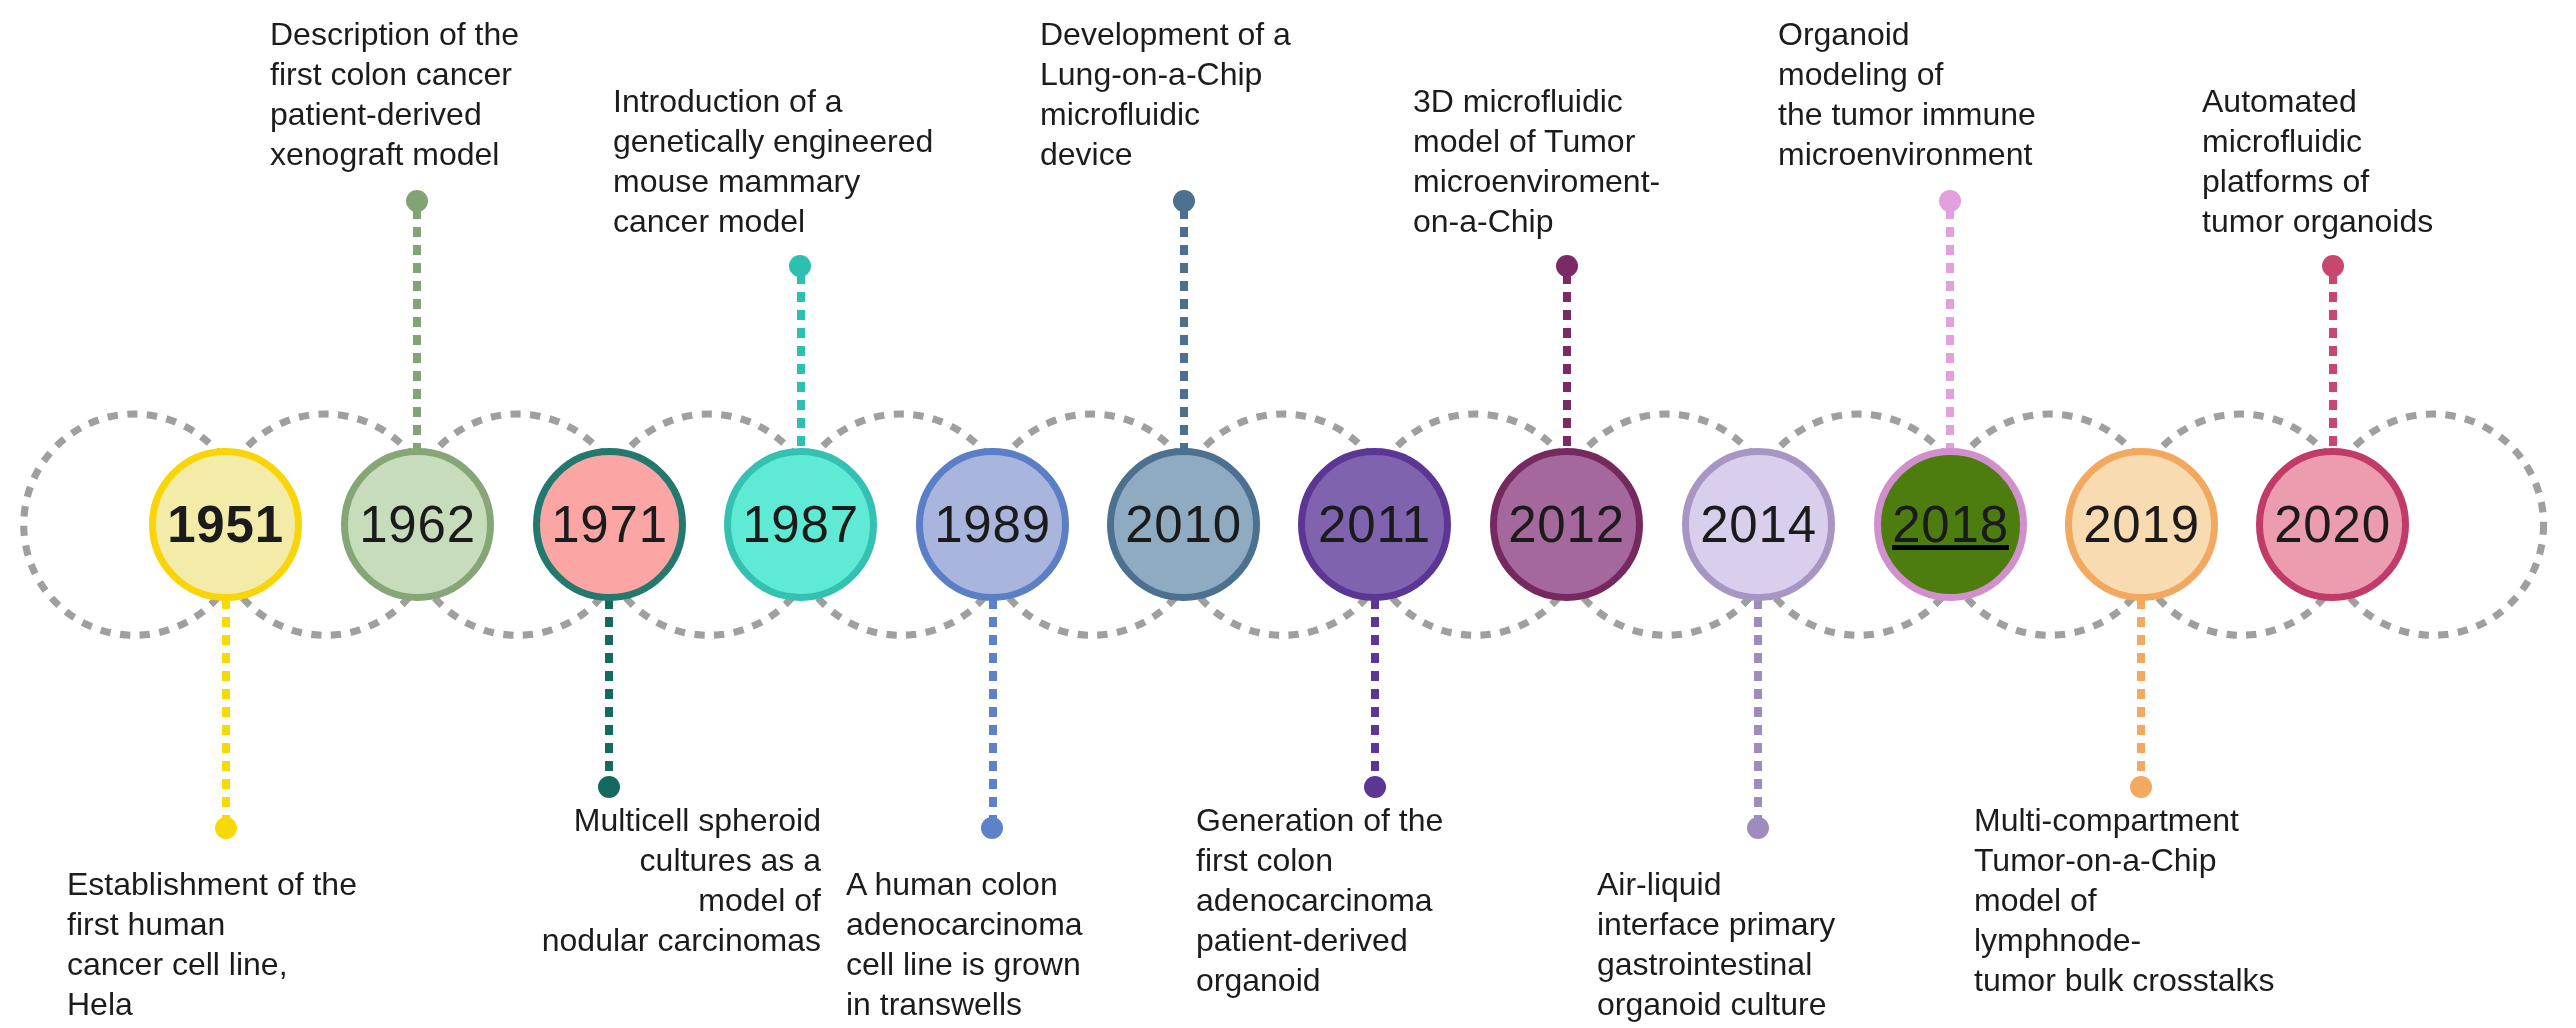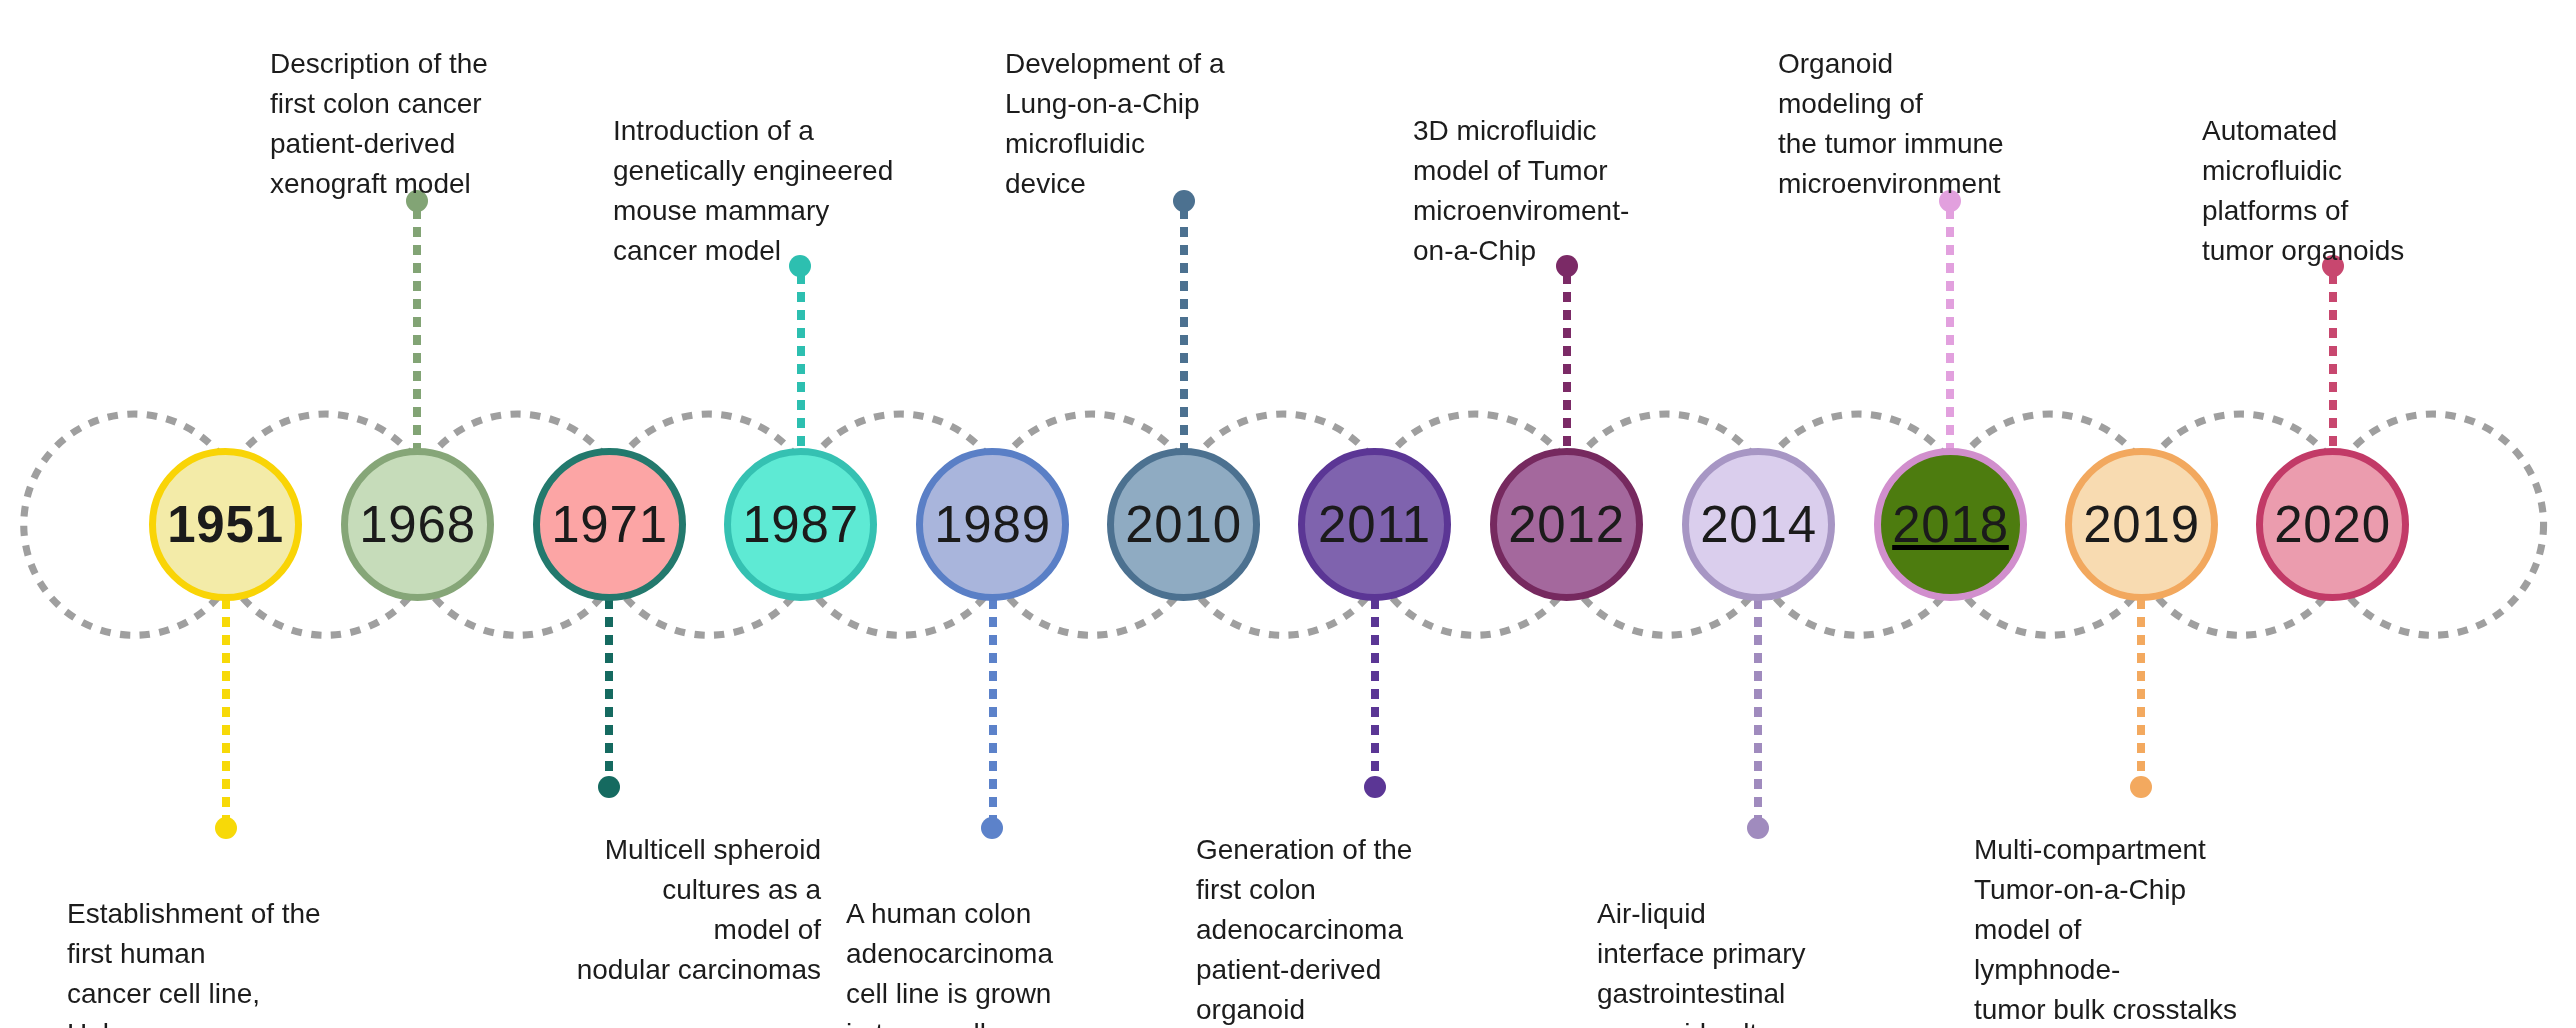--- a/index.html
+++ b/index.html
@@ -33,26 +33,25 @@
     box-sizing:content-box;
   }
   .year-label{
     font-size:51px;
     color:#1b1b1b;
     letter-spacing:0.8px;
   }
   .desc{
     position:absolute;
     width:371px;
-    font-size:28px;
+    font-size:32px;
     line-height:40px;
     color:#1c1c1c;
     white-space:pre-line;
     z-index:4;
-    margin-top:30px;
   }
 </style>
 </head>
 <body>
 
 <div id="canvas">
   <svg id="chain" width="2576" height="1028" viewBox="0 0 3260 1301">
       <circle cx="170" cy="664" r="140" fill="none" stroke="#9f9f9f" stroke-width="9" stroke-dasharray="13 12"></circle>
       <circle cx="412" cy="664" r="140" fill="none" stroke="#9f9f9f" stroke-width="9" stroke-dasharray="13 12"></circle>
       <circle cx="655" cy="664" r="140" fill="none" stroke="#9f9f9f" stroke-width="9" stroke-dasharray="13 12"></circle>
@@ -76,21 +75,21 @@
     </div>
     <div class="desc" style="left: 67px; top: 864px;">Establishment of the
 first human
 cancer cell line,
 Hela</div>
   </div>
       <div class="milestone">
     <div class="connector" style="left: 413px; top: 209px; height: 241px; background: repeating-linear-gradient(rgb(130, 164, 117) 0px, rgb(130, 164, 117) 10.3px, transparent 10.3px, transparent 18px);"></div>
     <div class="dot" style="left: 406px; top: 190px; background: rgb(130, 164, 117);"></div>
     <div class="year-circle" style="left: 341px; top: 448px; border-color: rgb(134, 166, 120); background: rgb(198, 220, 186);">
-      <span class="year-label">1968</span>
+      <span class="year-label">1962</span>
     </div>
     <div class="desc" style="left: 270px; top: 14.2px;">Description of the
 first colon cancer
 patient-derived
 xenograft model</div>
   </div>
       <div class="milestone">
     <div class="connector" style="left: 605px; top: 599px; height: 180px; background: repeating-linear-gradient(rgb(21, 106, 96) 0px, rgb(21, 106, 96) 10.3px, transparent 10.3px, transparent 18px);"></div>
     <div class="dot" style="left: 598px; top: 776px; background: rgb(21, 106, 96);"></div>
     <div class="year-circle" style="left: 533px; top: 448px; border-color: rgb(35, 121, 109); background: #fca5a5; text-align: center;">
@@ -122,21 +121,21 @@
 adenocarcinoma
 cell line is grown
 in transwells</div>
   </div>
       <div class="milestone">
     <div class="connector" style="left: 1180px; top: 209px; height: 241px; background: repeating-linear-gradient(rgb(76, 113, 144) 0px, rgb(76, 113, 144) 10.3px, transparent 10.3px, transparent 18px);"></div>
     <div class="dot" style="left: 1173px; top: 190px; background: rgb(76, 113, 144);"></div>
     <div class="year-circle" style="left: 1107px; top: 448px; border-color: rgb(76, 113, 144); background: rgb(143, 171, 194);">
       <span class="year-label">2010</span>
     </div>
-    <div class="desc" style="left: 1005px; top: 14.2px;">Development of a
+    <div class="desc" style="left: 1040px; top: 14.2px;">Development of a
 Lung-on-a-Chip
 microfluidic
 device</div>
   </div>
       <div class="milestone">
     <div class="connector" style="left: 1371px; top: 599px; height: 180px; background: repeating-linear-gradient(rgb(91, 54, 149) 0px, rgb(91, 54, 149) 10.3px, transparent 10.3px, transparent 18px);"></div>
     <div class="dot" style="left: 1364px; top: 776px; background: rgb(91, 54, 149);"></div>
     <div class="year-circle" style="left: 1298px; top: 448px; border-color: rgb(91, 54, 149); background: rgb(127, 99, 174);">
       <span class="year-label">2011</span>
     </div>

